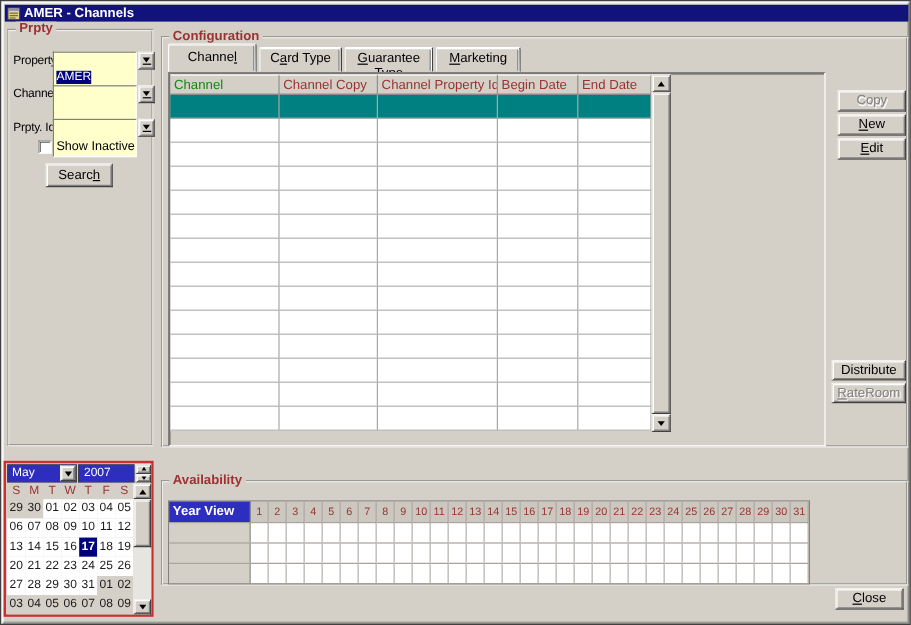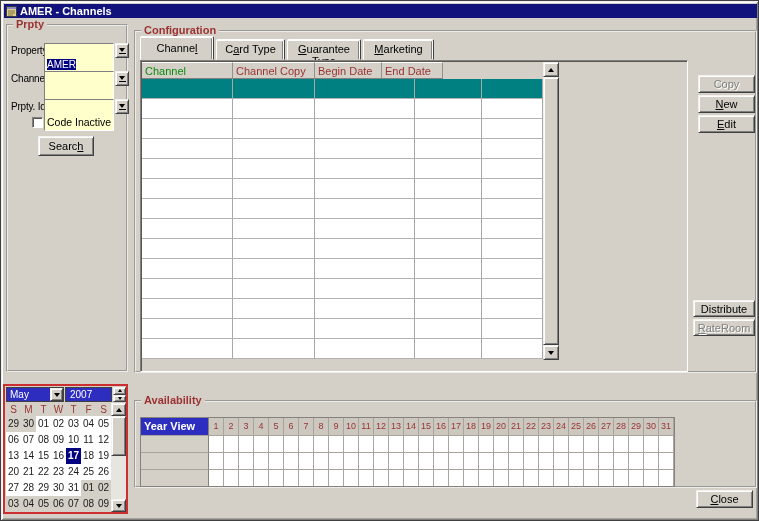--- a/index.html
+++ b/index.html
@@ -137,21 +137,21 @@
           <span class="lov btn">
             <span class="lov-inner">
               <span class="tri-down"></span>
               <span class="lov-bar"></span>
             </span>
           </span>
         </div>
       </div>
     <div class="chkrow">
       <span class="checkbox"></span>
-      <span class="chklabel">Code Inactive</span>
+      <span class="chklabel">Show Inactive</span>
     </div>
     <button class="btn search-btn">Searc<u>h</u></button>
   </div>
 
   <div class="calendar">
     <div class="cal-combo">
       <span>May</span>
       <span class="cal-dd btn">
           <span class="tri-down"></span>
         </span>
@@ -248,20 +248,21 @@
         <div class="tab active" style="width: 74px;">Channe<u>l</u></div>
         <div class="tab" style="width: 69px;">C<u>a</u>rd Type</div>
         <div class="tab" style="width: 74px;"><u>G</u>uarantee Type</div>
         <div class="tab" style="width: 71px;"><u>M</u>arketing</div>
       </div>
     <div class="panel">
       <div class="tbl" id="config-table">
           <div class="tbl-head">
             <div class="th green" style="width: 91px;">Channel</div>
             <div class="th" style="width: 82px;">Channel Copy</div>
+            <div class="th" style="width: 100px;">Channel Property Id</div>
             <div class="th" style="width: 67px;">Begin Date</div>
             <div class="th" style="width: 61px;">End Date</div>
           </div>
           <div class="tbl-row sel">
             <div class="td" style="width: 91px;"></div>
             <div class="td" style="width: 82px;"></div>
             <div class="td" style="width: 100px;"></div>
             <div class="td" style="width: 67px;"></div>
             <div class="td" style="width: 61px;"></div>
           </div>

